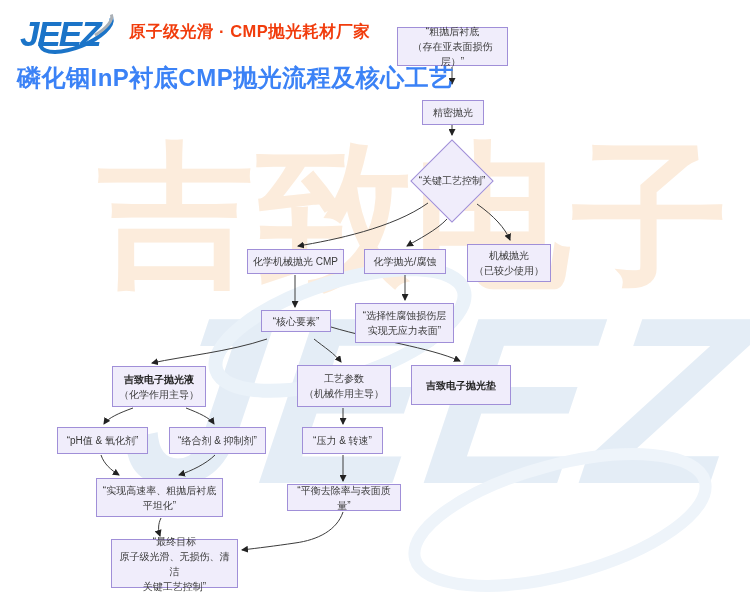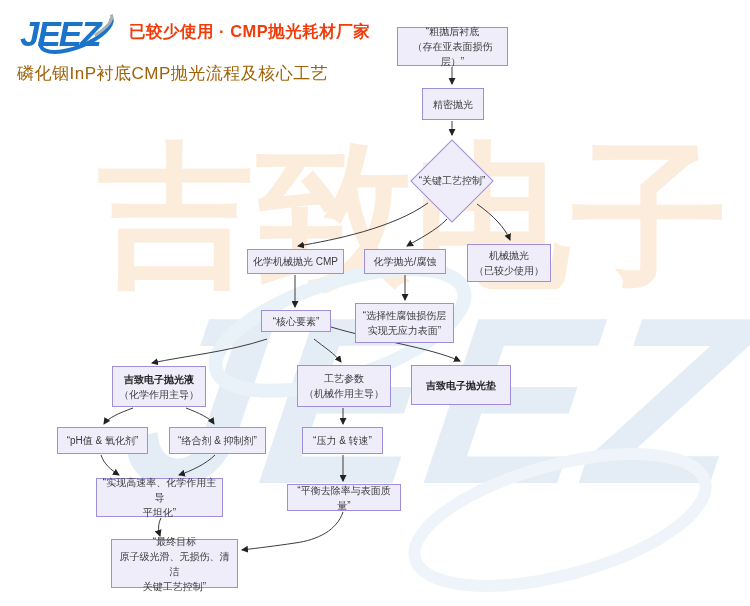--- a/index.html
+++ b/index.html
@@ -14,22 +14,22 @@
            font-style:italic;transform:skewX(-8deg);}
   .wm-svg{position:absolute;left:0;top:0;z-index:0;pointer-events:none;}
 
   
   .logo{position:absolute;left:16px;top:6px;width:116px;height:54px;z-index:3;}
   .logo-text{position:absolute;left:4px;top:8px;font-size:35px;font-weight:bold;
              font-style:italic;color:#1b74c8;letter-spacing:-2px;}
   .logo-svg{position:absolute;left:0;top:0;}
   .tagline{position:absolute;left:129px;top:21px;z-index:3;font-size:16.5px;
            font-weight:bold;color:#f13c0c;letter-spacing:0.5px;}
-  .page-title{position:absolute;left:17px;top:62px;z-index:3;font-size:17px;
-              font-weight:400;color:#a16207;letter-spacing:0.5px;}
+  .page-title{position:absolute;left:17px;top:62px;z-index:3;font-size:24px;
+              font-weight:700;color:#3b82f6;letter-spacing:0.5px;}
 
   
   .edges{position:absolute;left:0;top:0;z-index:1;}
   .node{position:absolute;z-index:2;box-sizing:border-box;background:#f0edfb;
         border:1px solid #a08fd8;color:#3a3a3a;font-size:10px;line-height:1.5;
         display:flex;flex-direction:column;align-items:center;justify-content:center;
         text-align:center;padding:10px 3px;}
   .node .b{font-weight:bold;color:#222;}
   .diamond-wrap{position:absolute;z-index:2;}
   .diamond-shape{position:absolute;left:50%;top:50%;width:57px;height:57px;
@@ -50,21 +50,21 @@
     <ellipse cx="560" cy="520" rx="150" ry="55" fill="none" stroke="#eef4fa" stroke-width="12" transform="rotate(-15 560 520)"></ellipse>
   </svg>
 
   <div class="logo">
     <span class="logo-text">JEEZ</span>
     <svg class="logo-svg" width="116" height="54">
       <ellipse cx="60" cy="26" rx="38" ry="15" fill="none" stroke="#1b74c8" stroke-width="4" stroke-dasharray="95 80" transform="rotate(-22 60 26)"></ellipse>
       <ellipse cx="62" cy="22" rx="36" ry="14" fill="none" stroke="#aab0b6" stroke-width="3" stroke-dasharray="28 170" transform="rotate(-22 62 22)"></ellipse>
     </svg>
   </div>
-  <div class="tagline">已较少使用 · CMP抛光耗材厂家</div>
+  <div class="tagline">原子级光滑 · CMP抛光耗材厂家</div>
   <div class="page-title">磷化铟InP衬底CMP抛光流程及核心工艺</div>
 
   <svg class="edges" width="750" height="606">
     <defs>
       <marker id="arr" markerWidth="7" markerHeight="7" refX="6" refY="3.5" orient="auto">
         <path d="M0,0 L7,3.5 L0,7 Z" fill="#222"></path>
       </marker>
     </defs>
     <g fill="none" stroke="#3c3c3c" stroke-width="1">
       <path d="M452 67 L452 84" marker-end="url(#arr)"></path>
@@ -86,21 +86,21 @@
       <path d="M161 518 C 158 524, 158 530, 160 536" marker-end="url(#arr)"></path>
       <path d="M343 512 C 337 530, 318 540, 295 543 C 275 546, 258 548, 242 550" marker-end="url(#arr)"></path>
     </g>
   </svg>
 
   <div class="node" style="left:397px;top:27px;width:111px;height:39px">
     <span>“粗抛后衬底</span>
     <span>（存在亚表面损伤层）”</span>
   </div>
 
-  <div class="node" style="left:422px;top:88px;width:62px;height:32px">
+  <div class="node" style="left:422px;top:100px;width:62px;height:25px">
     <span>精密抛光</span>
   </div>
 
   <div class="diamond-wrap" style="left:410px;top:139px;width:84px;height:84px">
     <div class="diamond-shape"></div>
     <div class="diamond-label">“关键工艺控制”</div>
   </div>
 
   <div class="node" style="left:247px;top:249px;width:97px;height:25px">
     <span>化学机械抛光 CMP</span>
@@ -144,21 +144,21 @@
 
   <div class="node" style="left:169px;top:427px;width:97px;height:27px">
     <span>“络合剂 &amp; 抑制剂”</span>
   </div>
 
   <div class="node" style="left:302px;top:427px;width:81px;height:27px">
     <span>“压力 &amp; 转速”</span>
   </div>
 
   <div class="node" style="left:96px;top:478px;width:127px;height:39px">
-    <span>“实现高速率、化学作用主导</span>
+    <span>“实现高速率、粗抛后衬底</span>
     <span>平坦化”</span>
   </div>
 
   <div class="node" style="left:287px;top:484px;width:114px;height:27px">
     <span>“平衡去除率与表面质量”</span>
   </div>
 
   <div class="node" style="left:111px;top:539px;width:127px;height:49px">
     <span>“最终目标</span>
     <span>原子级光滑、无损伤、清洁</span>

